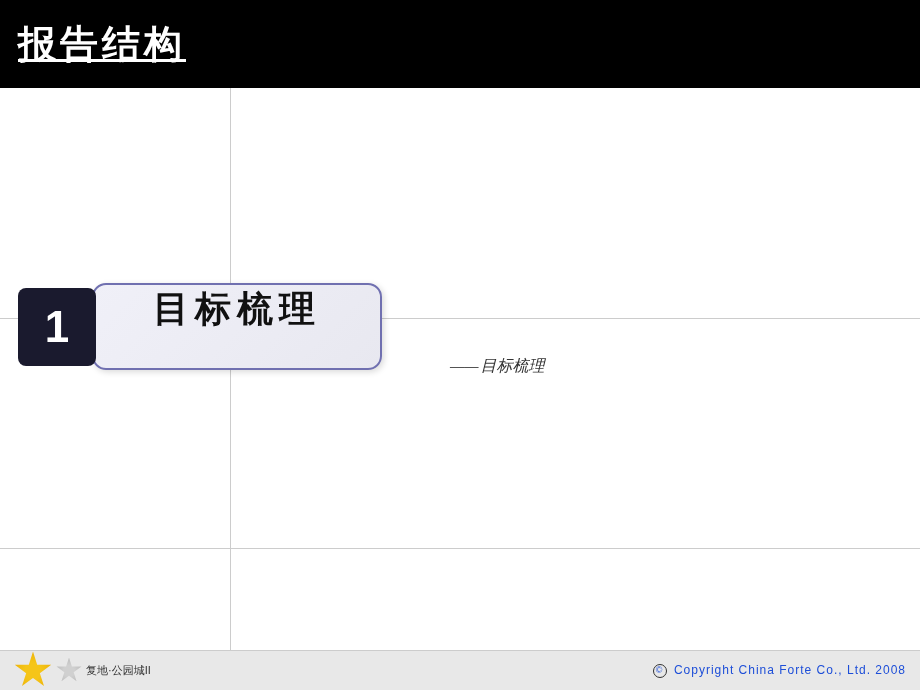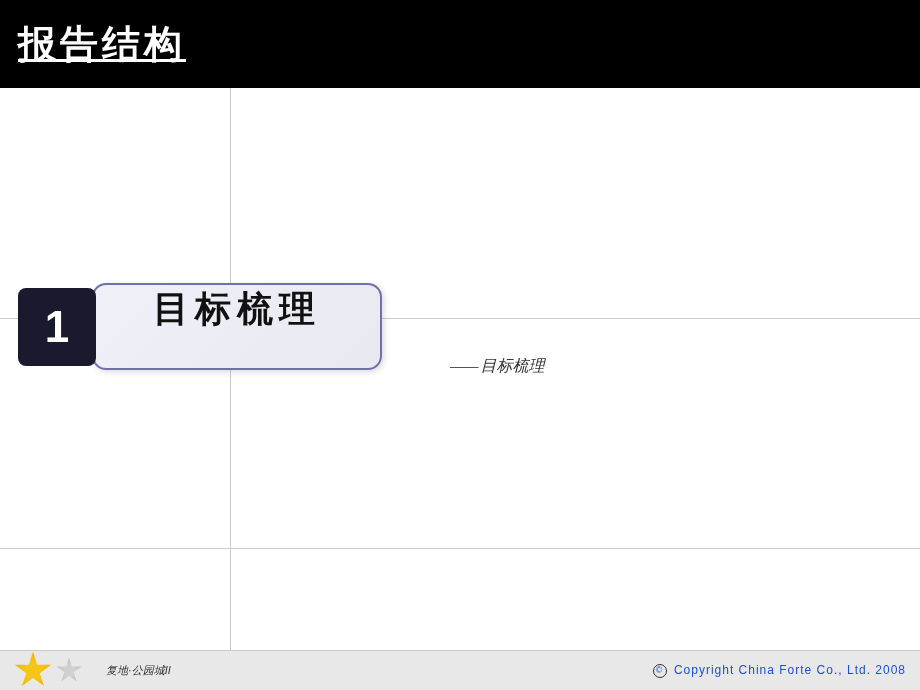--- a/index.html
+++ b/index.html
@@ -172,22 +172,21 @@
       width: 26px;
       height: 26px;
       background: radial-gradient(circle, #d0d0d0 30%, #b0b0b0 100%);
       clip-path: polygon(50% 0%, 61% 35%, 98% 35%, 68% 57%, 79% 91%, 50% 70%, 21% 91%, 32% 57%, 2% 35%, 39% 35%);
     }
 
     .footer-brand {
       font-size: 11px;
       color: #333;
       font-family: 'SimHei', sans-serif;
-      margin-left: 20px;
-      font-style: italic;
+      margin-left: 0;
     }
 
     .footer-copyright {
       font-size: 12px;
       color: #1d4ed8;
       font-family: Arial, 'Times New Roman', sans-serif;
       letter-spacing: 1px;
     }
 
     .circle-c {

